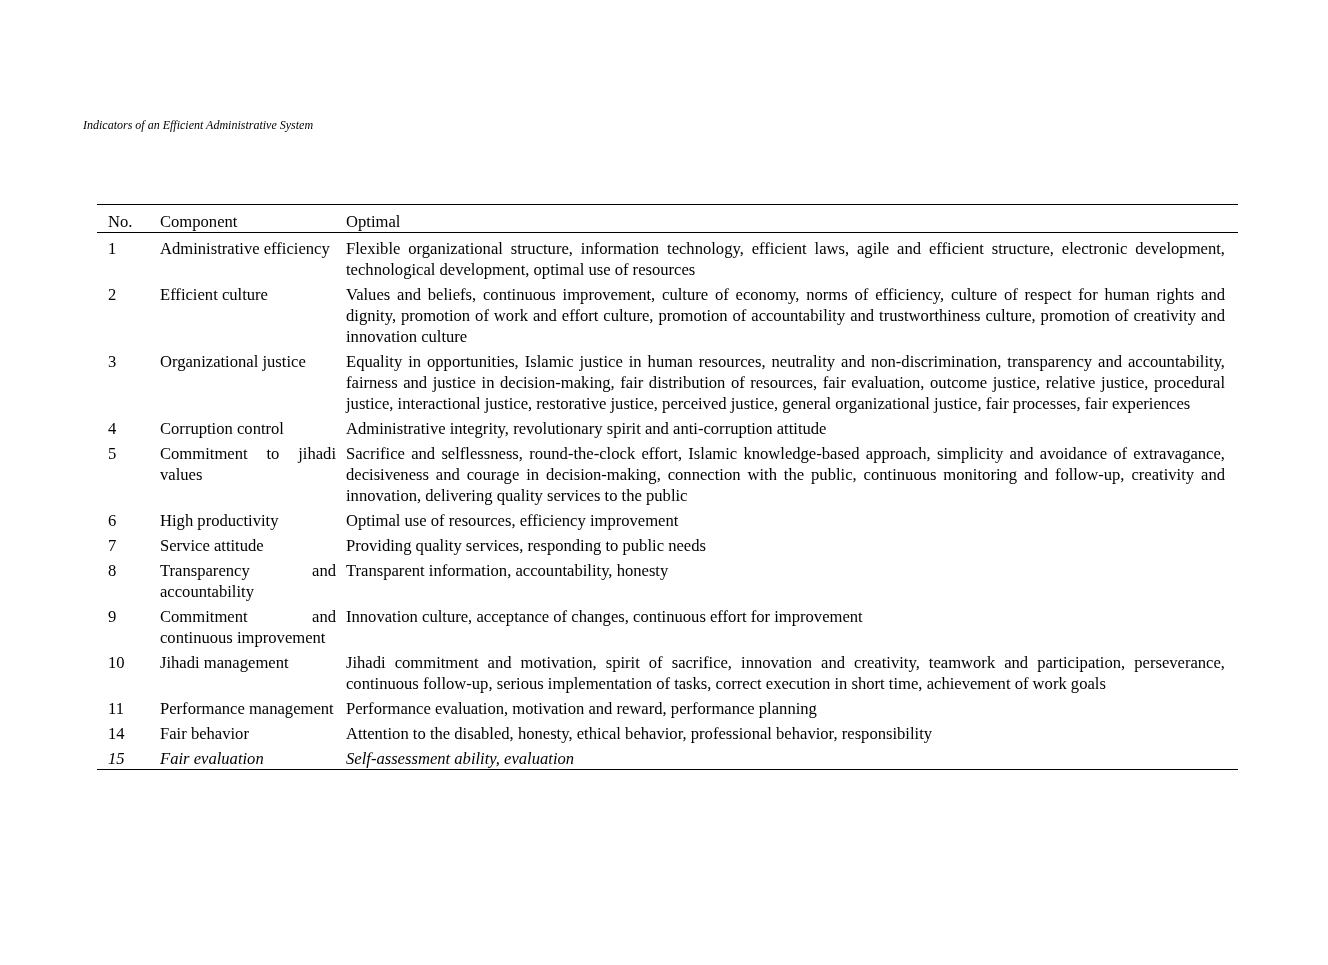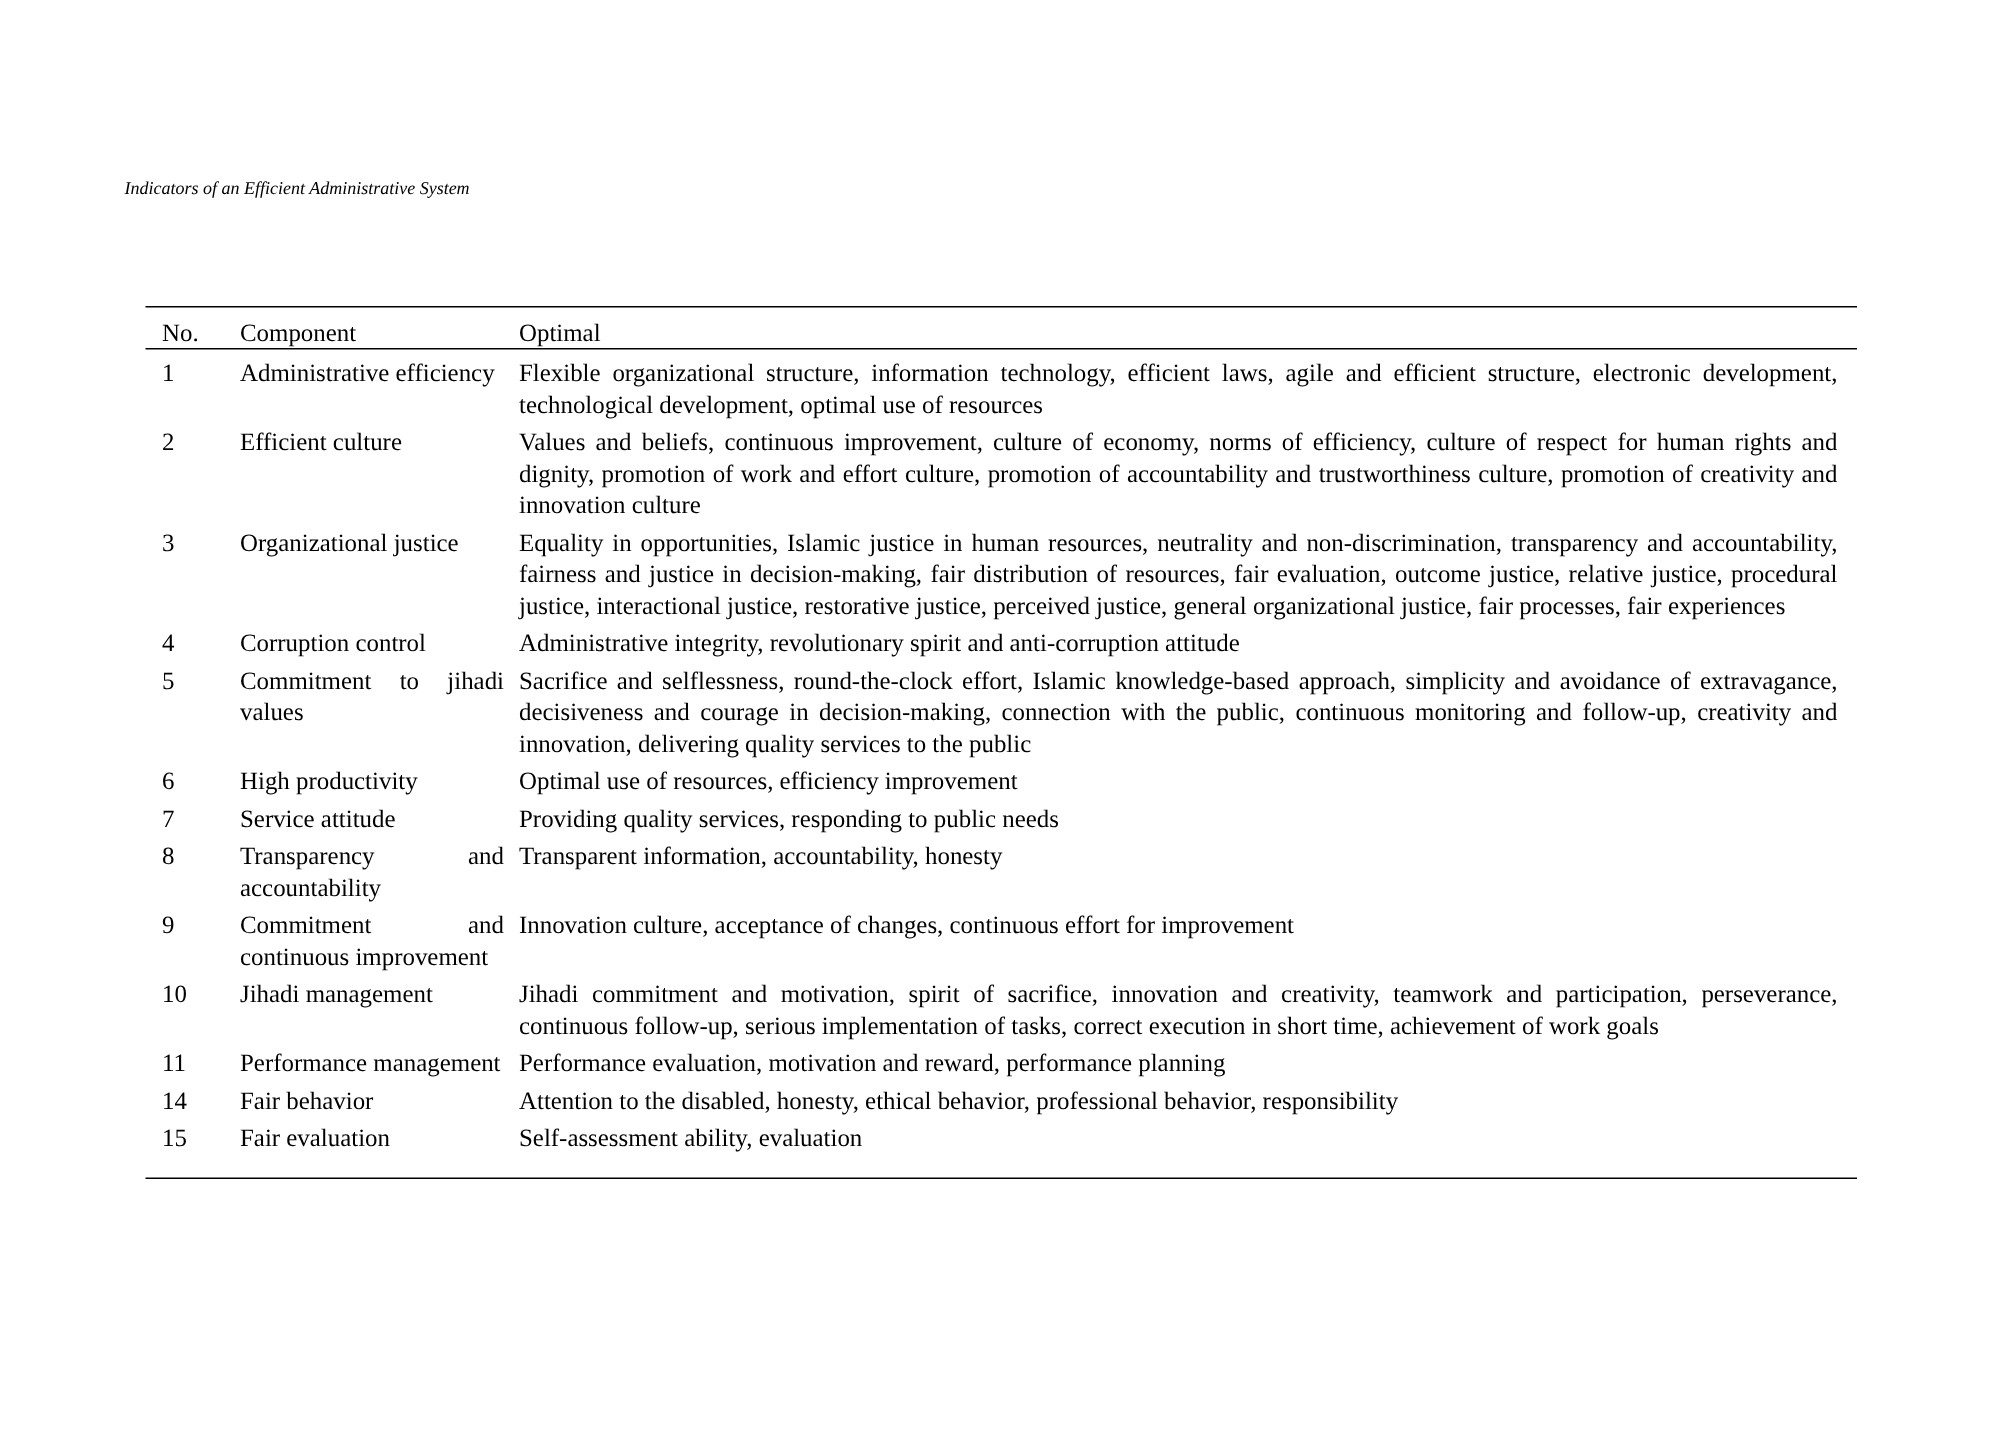--- a/index.html
+++ b/index.html
@@ -50,21 +50,21 @@
       vertical-align: top;
     }
     .tbl td {
       vertical-align: top;
       padding: 4px 0 0 0;
     }
     .col-no { width: 63px; padding-left: 11px !important; box-sizing: border-box; }
     .col-comp { width: 186px; padding-right: 10px !important; box-sizing: border-box; text-align: justify; }
     .col-cat { width: 892px; padding-right: 13px !important; box-sizing: border-box; text-align: justify; }
     .tbl tbody tr:first-child td { padding-top: 5px; }
-    .tbl tbody tr:last-child td { padding-bottom: 16px; }
+    .tbl tbody tr:last-child td { padding-bottom: 0px; font-style: italic; }
   </style>
 </head>
 <body>
 
 <div class="caption">Indicators of an Efficient Administrative System</div>
 
 <table class="tbl">
   <thead>
     <tr>
       <th class="col-no">No.</th>

